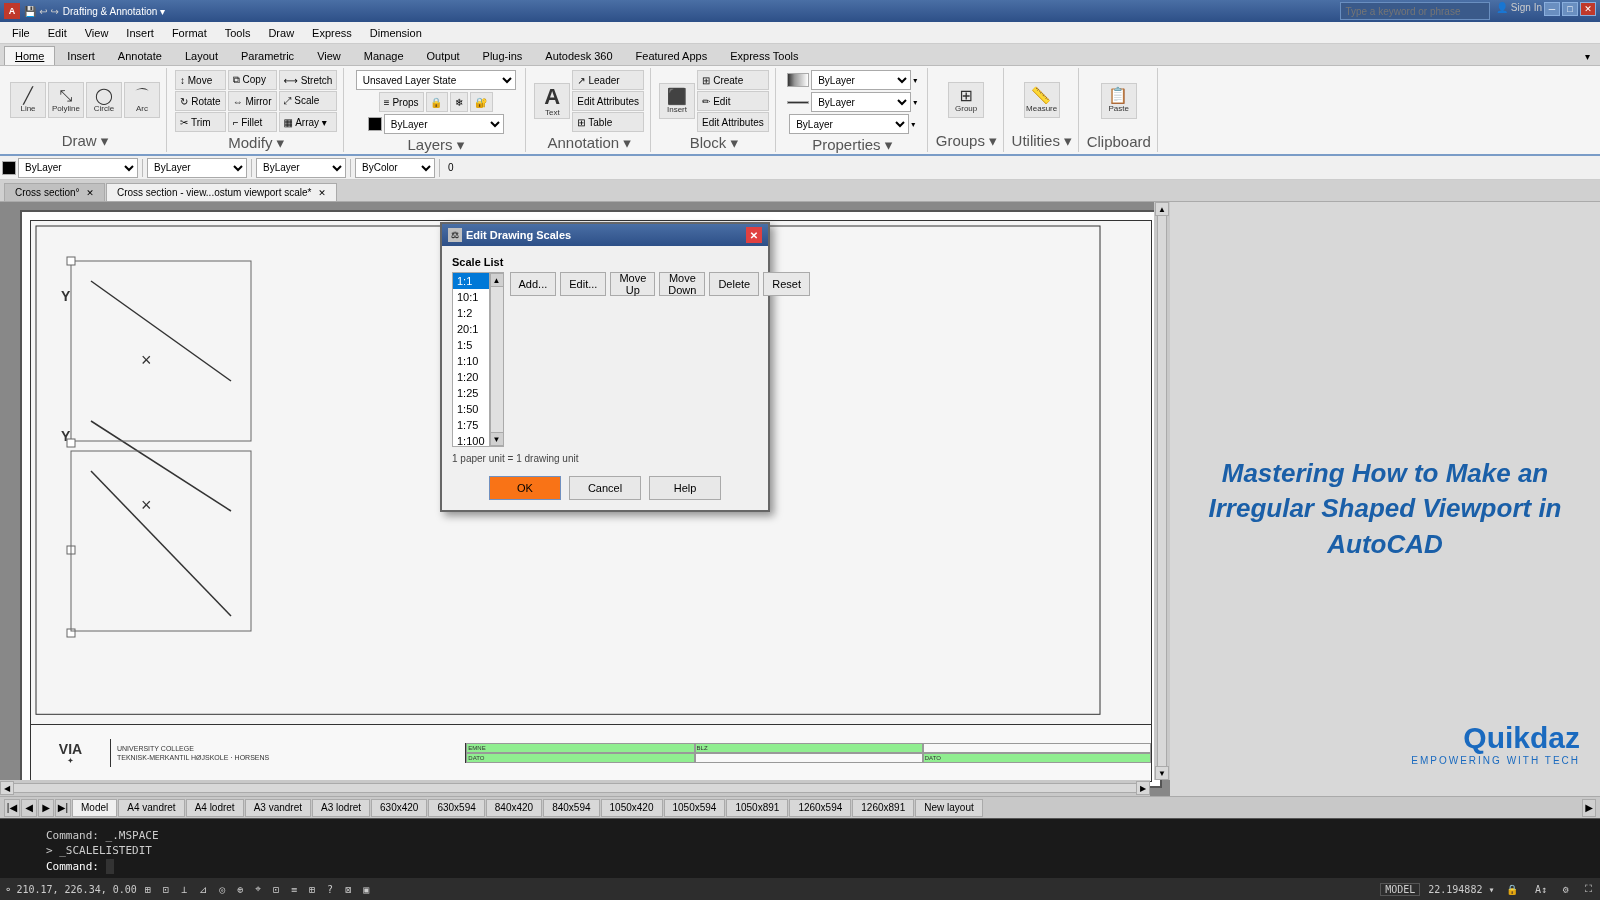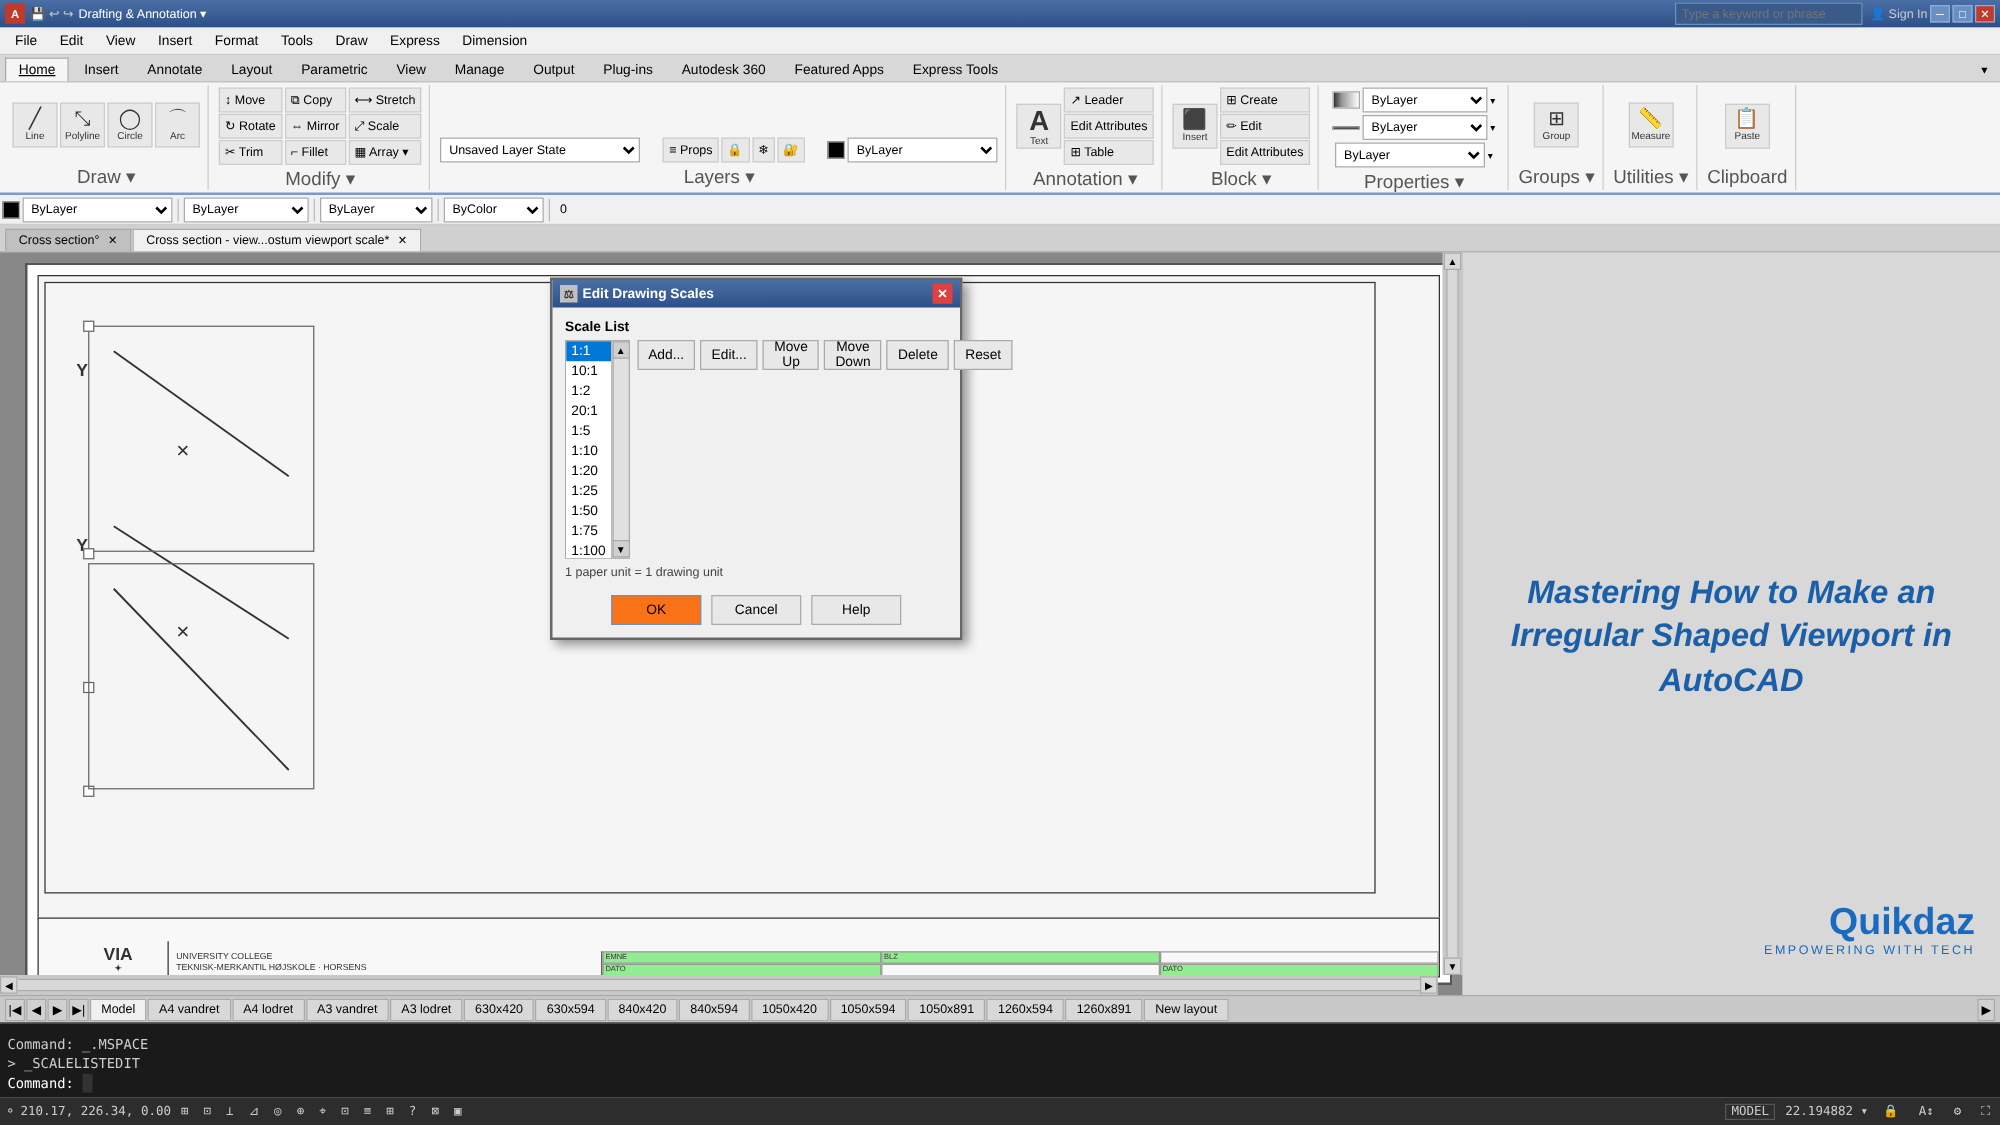--- a/index.html
+++ b/index.html
@@ -6,21 +6,21 @@
     body { width: 1600px; height: 900px; overflow: hidden; font-family: 'Segoe UI', Tahoma, Arial, sans-serif; font-size: 11px; background: #c0c0c0; }
 
     
     #title-bar {
       height: 22px; background: linear-gradient(to bottom, #4a6fa5, #2d4f87);
       display: flex; align-items: center; justify-content: space-between;
       padding: 0 4px; color: white; font-size: 11px;
     }
     #title-bar .left { display: flex; align-items: center; gap: 4px; }
     #title-bar .center { flex: 1; text-align: center; font-size: 11px; font-weight: bold; }
-    #title-bar .right { display: flex; align-items: center; gap: 2px; }
+    #title-bar .right { display: flex; align-items: flex-start; gap: 2px; }
     .title-btn { width: 16px; height: 14px; background: #6a8fc0; border: 1px solid #8aafde; color: white; font-size: 9px; display: flex; align-items: center; justify-content: center; cursor: pointer; }
     .title-btn.close { background: #c0392b; }
     .autocad-icon { width: 16px; height: 16px; background: #c0392b; color: white; font-size: 9px; font-weight: bold; display: flex; align-items: center; justify-content: center; }
 
     
     #menu-bar {
       height: 22px; background: #f0f0f0; border-bottom: 1px solid #ccc;
       display: flex; align-items: center; padding: 0 4px; gap: 2px;
     }
     .menu-item { padding: 2px 8px; cursor: pointer; font-size: 11px; }
@@ -118,21 +118,21 @@
     .layout-tab.active { background: #f0f0f0; }
     .layout-nav { width: 16px; height: 18px; background: #d0d0d0; border: 1px solid #aaa; cursor: pointer; display: flex; align-items: center; justify-content: center; font-size: 10px; }
 
     
     #command-area {
       height: 60px; background: #1a1a1a; color: #cccccc;
       font-family: monospace; font-size: 11px; padding: 4px 6px;
       display: flex; flex-direction: column; justify-content: flex-end;
       border-top: 1px solid #555;
     }
-    .cmd-line { line-height: 1.4; }
+    .cmd-line { line-height: 1.4; margin-left: 40px; }
     .cmd-prompt { color: #cccccc; }
 
     
     #status-bar {
       height: 22px; background: #2d2d2d; color: #cccccc;
       display: flex; align-items: center; justify-content: space-between;
       padding: 0 4px; font-size: 10px; font-family: monospace;
     }
     #status-bar .left { display: flex; align-items: center; gap: 4px; }
     #status-bar .right { display: flex; align-items: center; gap: 8px; }
@@ -248,21 +248,21 @@
       <div class="ribbon-small-btns">
         <div class="ribbon-small-btn">⟷ Stretch</div>
         <div class="ribbon-small-btn">⤢ Scale</div>
         <div class="ribbon-small-btn">▦ Array ▾</div>
       </div>
     </div>
     <div class="ribbon-group-label">Modify ▾</div>
   </div>
 
   <div class="ribbon-group" style="min-width:180px;">
-    <div class="ribbon-group-content" style="flex-direction:row;align-items:flex-end;gap:18px;">
+    <div class="ribbon-group-content" style="flex-direction:column;align-items:center;gap:2px;">
       <select class="layer-dropdown" style="width:160px;">
         <option>Unsaved Layer State</option>
       </select>
       <div style="display:flex;gap:2px;">
         <div class="ribbon-small-btn">≡ Props</div>
         <div class="ribbon-small-btn">🔒</div>
         <div class="ribbon-small-btn">❄</div>
         <div class="ribbon-small-btn">🔐</div>
       </div>
       <div style="display:flex;align-items:center;gap:2px;">
@@ -414,21 +414,21 @@
           <rect x="36" y="36" width="8" height="8" fill="white" stroke="#666" stroke-width="1"></rect>
           <rect x="36" y="218" width="8" height="8" fill="white" stroke="#666" stroke-width="1"></rect>
           <rect x="36" y="325" width="8" height="8" fill="white" stroke="#666" stroke-width="1"></rect>
           <rect x="36" y="408" width="8" height="8" fill="white" stroke="#666" stroke-width="1"></rect>
 
           <rect x="40" y="230" width="180" height="180" fill="none" stroke="#666" stroke-width="1"></rect>
           <line x1="60" y1="250" x2="200" y2="395" stroke="#333" stroke-width="1.5"></line>
         </svg>
       </div>
 
-      <div style="position:absolute;left:8px;bottom:4px;right:8px;height:48px;border:1px solid #333;background:#f8f8f8;display:flex;align-items:flex-end;overflow:hidden;padding-left:24px;">
+      <div style="position:absolute;left:8px;bottom:4px;right:8px;height:58px;border:1px solid #333;background:#f8f8f8;display:flex;align-items:center;overflow:hidden;">
         <div style="padding:2px 4px;border-right:1px solid #333;display:flex;flex-direction:column;align-items:center;justify-content:center;min-width:80px;">
           <span style="font-size:14px;font-weight:bold;color:#333;">VIA</span>
           <span style="font-size:7px;font-weight:bold;color:#333;">✦</span>
         </div>
         <div style="padding:2px 6px;flex:1;font-size:7px;color:#333;line-height:1.3;">
           <div>UNIVERSITY COLLEGE</div>
           <div>TEKNISK-MERKANTIL HØJSKOLE · HORSENS</div>
         </div>
         <div style="flex:2;display:grid;grid-template-columns:1fr 1fr 1fr;font-size:6px;color:#333;border-left:1px solid #333;">
           <div style="border:1px solid #999;padding:1px;background:#90ee90;">EMNE</div>

